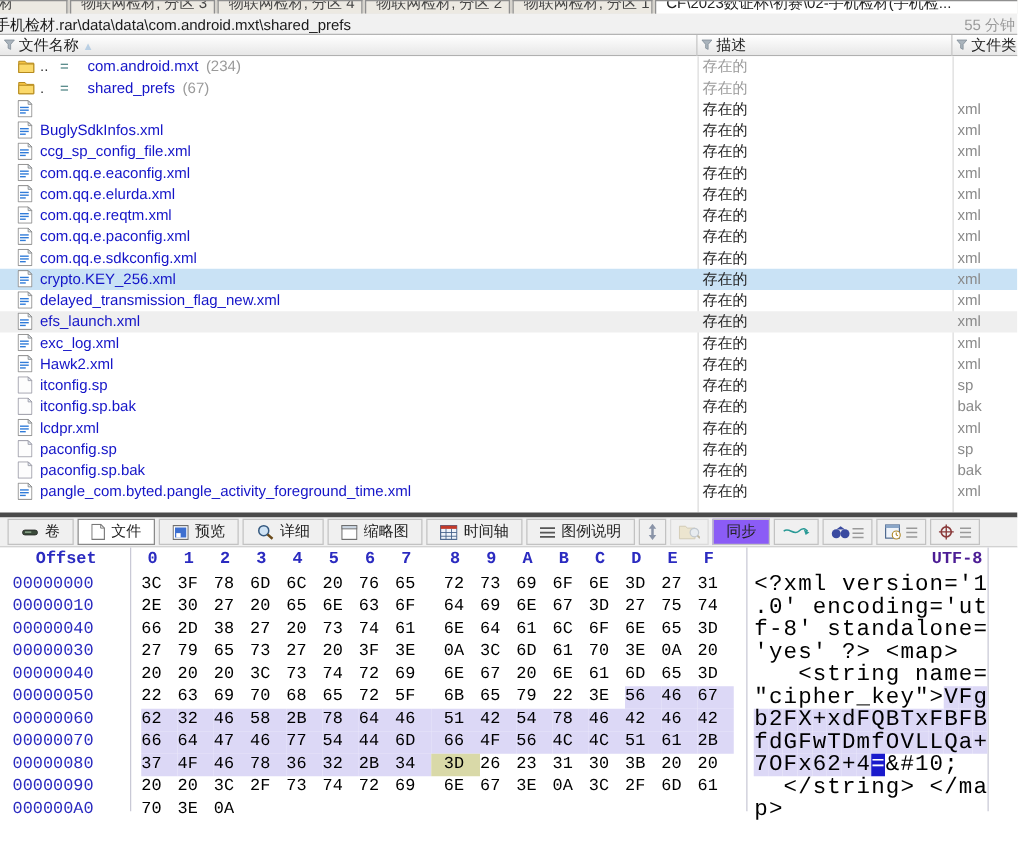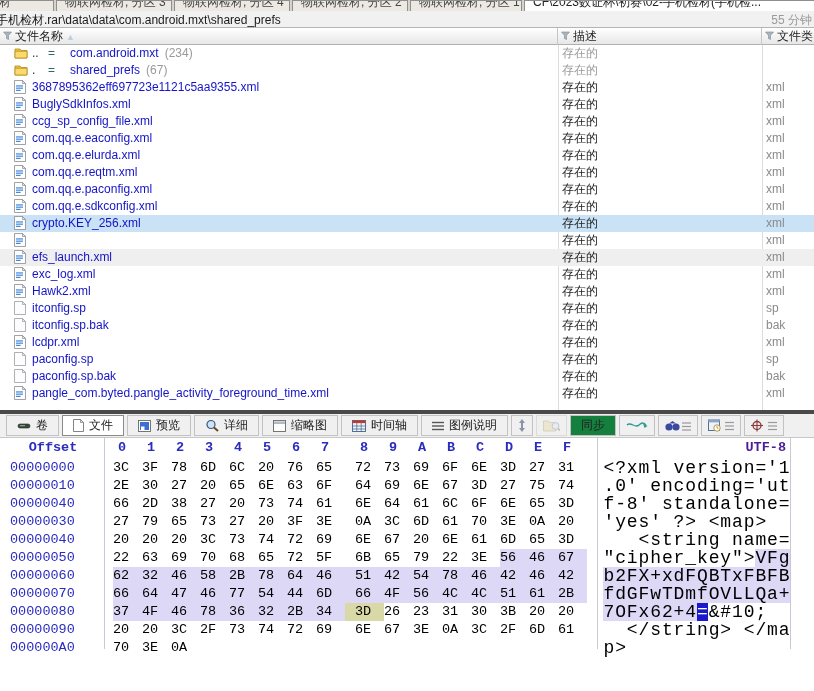--- a/index.html
+++ b/index.html
@@ -52,21 +52,21 @@
   #splitter { position:absolute; left:0; top:410px; width:814px; height:4px; background:#4a4a4a; }
 
   
   #toolbar { position:absolute; left:0; top:414px; width:814px; height:24px;
     background:#f0f0f0; border-bottom:1px solid #c8c8c8; display:flex;
     align-items:center; padding-left:6px; }
   .tbtn { height:21px; display:flex; align-items:center; gap:5px; font-size:12px;
     color:#222; background:#f0f0f0; border:1px solid #c2c2c2; padding:0 10px;
     margin-right:3px; white-space:nowrap; }
   .tbtn.active { background:#ffffff; border-color:#8a8a8a; }
-  .tbtn.lightactive { background:#15803d; }
+  .tbtn.lightactive { background:#8b5cf6; }
   .tbtn.disabled { opacity:.45; }
   .tbtn.iconic { padding:0 6px; }
   .tbtn svg { display:block; }
 
   
   #hexpanel { position:absolute; left:0; top:438px; width:814px; height:211px;
     background:#fff; font-family:"Liberation Mono","DejaVu Sans Mono",monospace; }
   #hexpanel .pvline { position:absolute; top:0; bottom:0; width:1px; background:#c9c9d6; }
   #hexhead { position:absolute; left:0; top:2px; height:18px; width:814px;
     color:#2b2bc0; font-size:13.5px; font-weight:bold; }
@@ -144,21 +144,20 @@
         <span class="ftype"></span>
       </div>
       <div class="frow" style="top: 34px;">
         <span class="fic"><svg width="12" height="14" viewBox="0 0 12 14">
             <path d="M0.5 0.5h8l3 3v10h-11z" fill="#fff" stroke="#8a8a8a" stroke-width="0.8"></path>
             <path d="M8.5 0.5v3h3z" fill="#dde8f2" stroke="#8a8a8a" stroke-width="0.7"></path>
             <rect x="2" y="5.4" width="7" height="1.1" fill="#2f7bd9"></rect>
             <rect x="2" y="7.6" width="7" height="1.1" fill="#2f7bd9"></rect>
             <rect x="2" y="9.8" width="4.6" height="1.1" fill="#2f7bd9"></rect>
           </svg></span>
-        <span class="fname">3687895362eff697723e1121c5aa9355.xml</span>
         <span class="fdesc">存在的</span>
         <span class="ftype">xml</span>
       </div>
       <div class="frow" style="top: 51px;">
         <span class="fic"><svg width="12" height="14" viewBox="0 0 12 14">
             <path d="M0.5 0.5h8l3 3v10h-11z" fill="#fff" stroke="#8a8a8a" stroke-width="0.8"></path>
             <path d="M8.5 0.5v3h3z" fill="#dde8f2" stroke="#8a8a8a" stroke-width="0.7"></path>
             <rect x="2" y="5.4" width="7" height="1.1" fill="#2f7bd9"></rect>
             <rect x="2" y="7.6" width="7" height="1.1" fill="#2f7bd9"></rect>
             <rect x="2" y="9.8" width="4.6" height="1.1" fill="#2f7bd9"></rect>
@@ -252,20 +251,21 @@
         <span class="ftype">xml</span>
       </div>
       <div class="frow" style="top: 187px;">
         <span class="fic"><svg width="12" height="14" viewBox="0 0 12 14">
             <path d="M0.5 0.5h8l3 3v10h-11z" fill="#fff" stroke="#8a8a8a" stroke-width="0.8"></path>
             <path d="M8.5 0.5v3h3z" fill="#dde8f2" stroke="#8a8a8a" stroke-width="0.7"></path>
             <rect x="2" y="5.4" width="7" height="1.1" fill="#2f7bd9"></rect>
             <rect x="2" y="7.6" width="7" height="1.1" fill="#2f7bd9"></rect>
             <rect x="2" y="9.8" width="4.6" height="1.1" fill="#2f7bd9"></rect>
           </svg></span>
+        <span class="fname">delayed_transmission_flag_new.xml</span>
         <span class="fdesc">存在的</span>
         <span class="ftype">xml</span>
       </div>
       <div class="frow shaded" style="top: 204px;">
         <span class="fic"><svg width="12" height="14" viewBox="0 0 12 14">
             <path d="M0.5 0.5h8l3 3v10h-11z" fill="#fff" stroke="#8a8a8a" stroke-width="0.8"></path>
             <path d="M8.5 0.5v3h3z" fill="#dde8f2" stroke="#8a8a8a" stroke-width="0.7"></path>
             <rect x="2" y="5.4" width="7" height="1.1" fill="#2f7bd9"></rect>
             <rect x="2" y="7.6" width="7" height="1.1" fill="#2f7bd9"></rect>
             <rect x="2" y="9.8" width="4.6" height="1.1" fill="#2f7bd9"></rect>

